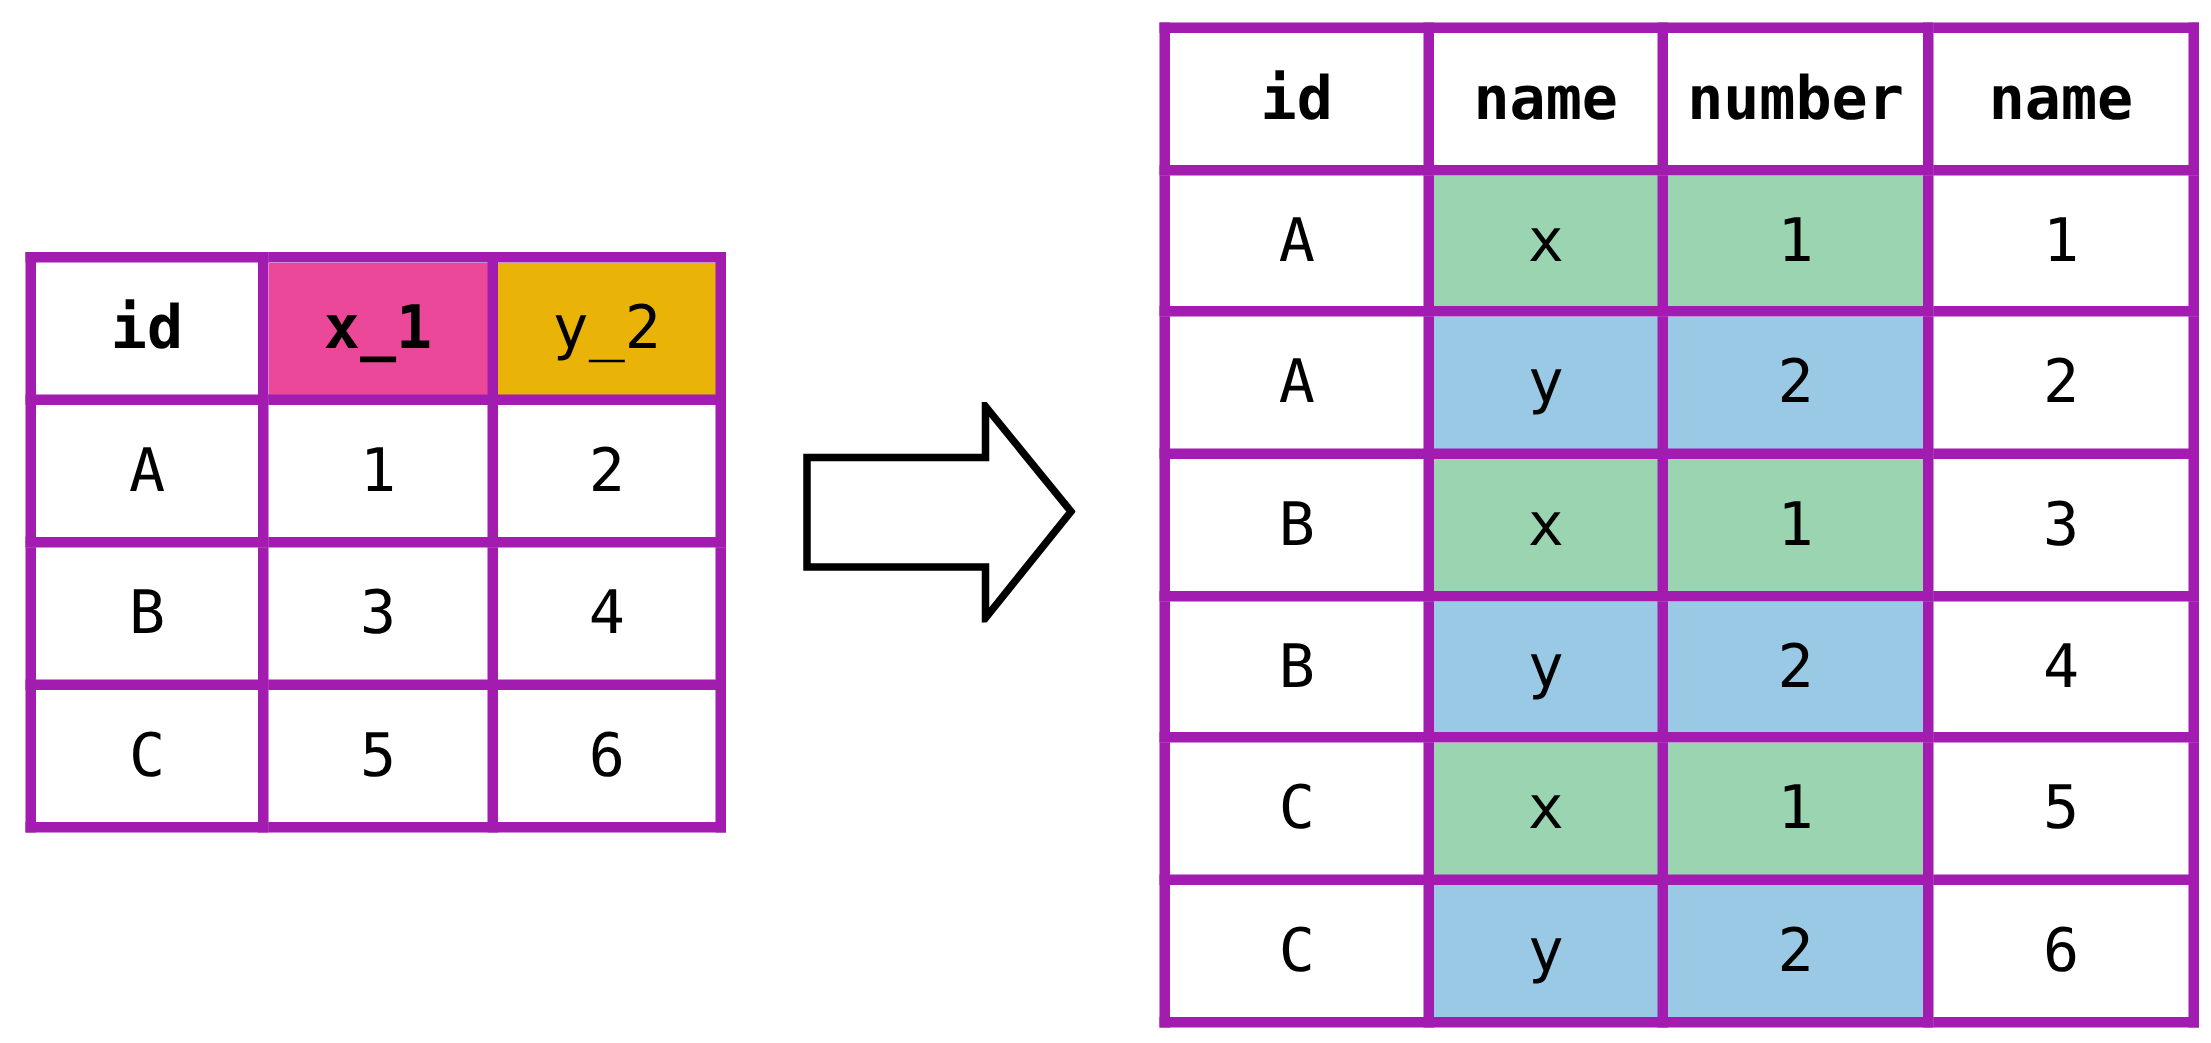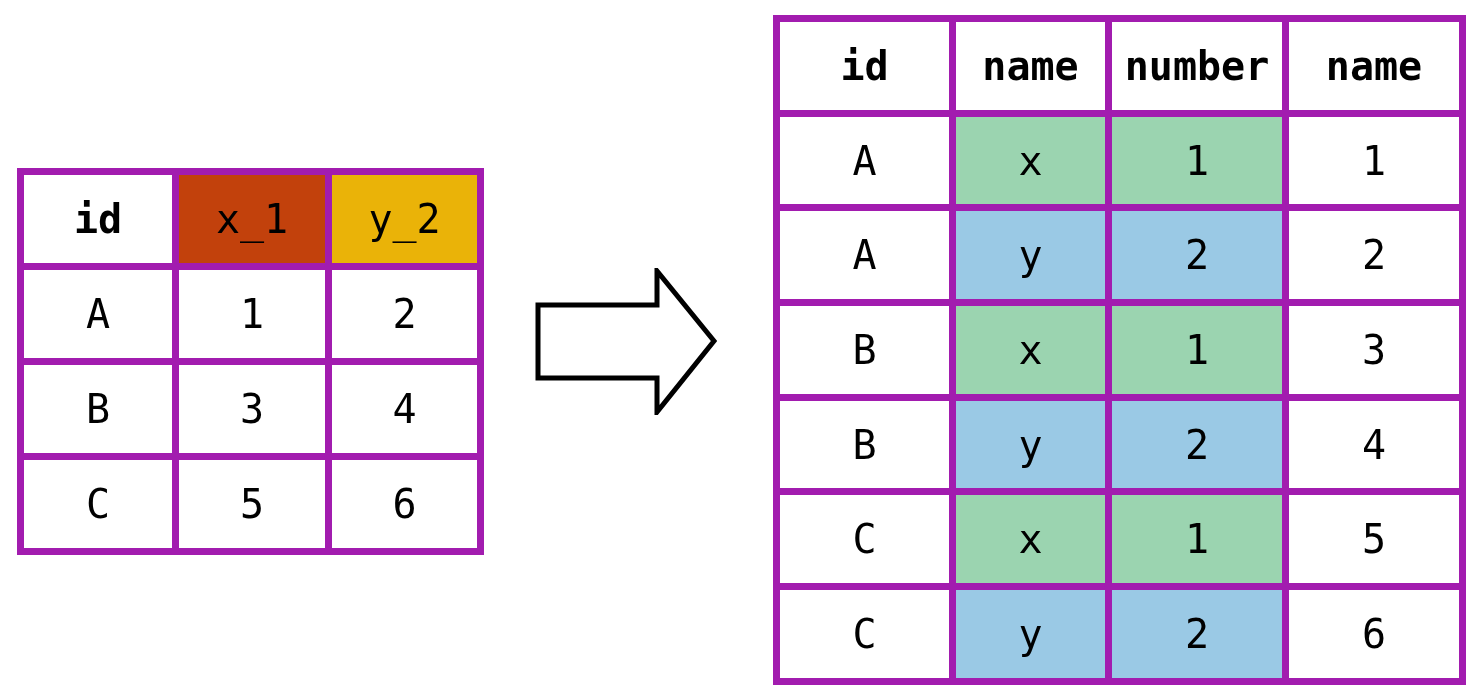--- a/index.html
+++ b/index.html
@@ -56,21 +56,21 @@
 </style>
 </head>
 <body>
 
 <div class="canvas">
 
   <table class="tbl" id="wide-table">
     <tbody>
         <tr>
           <th>id</th>
-          <th style="background: #c2410c; font-weight: normal;">x_1</th>
+          <th style="background: #ec4899; font-weight: bold;">x_1</th>
           <th style="background: #eab308; font-weight: normal;">y_2</th>
         </tr>
         <tr>
           <td>A</td>
           <td>1</td>
           <td>2</td>
         </tr>
         <tr>
           <td>B</td>
           <td>3</td>

